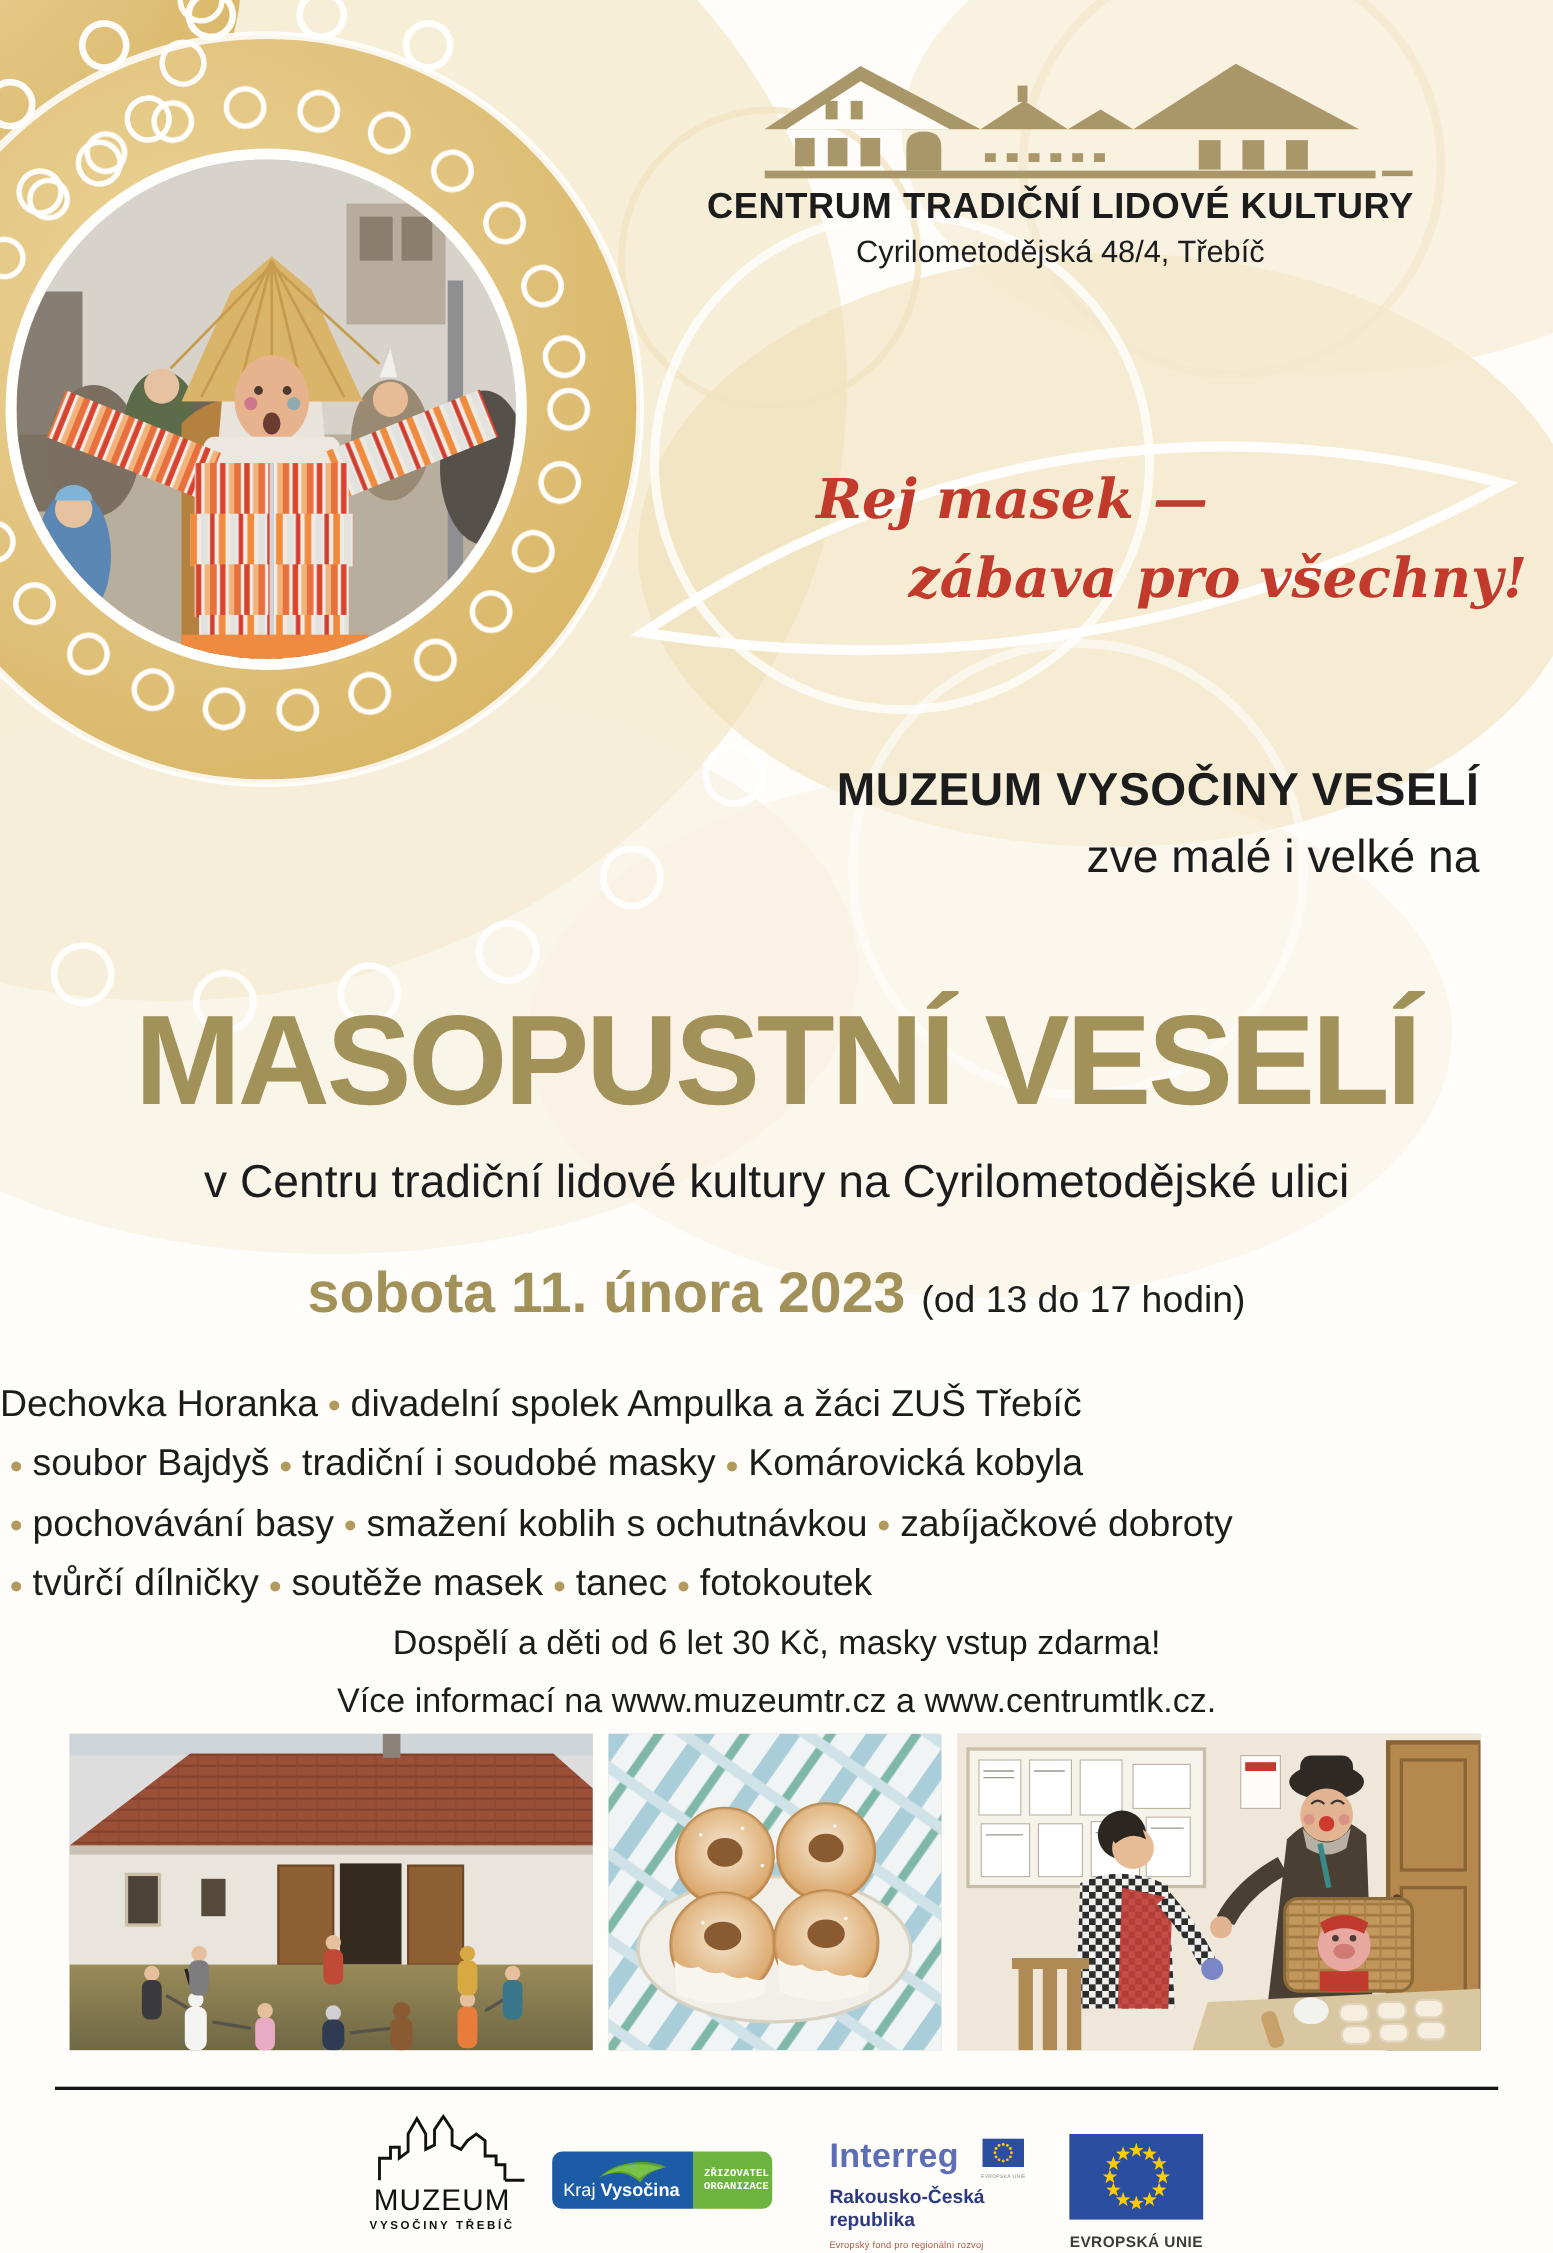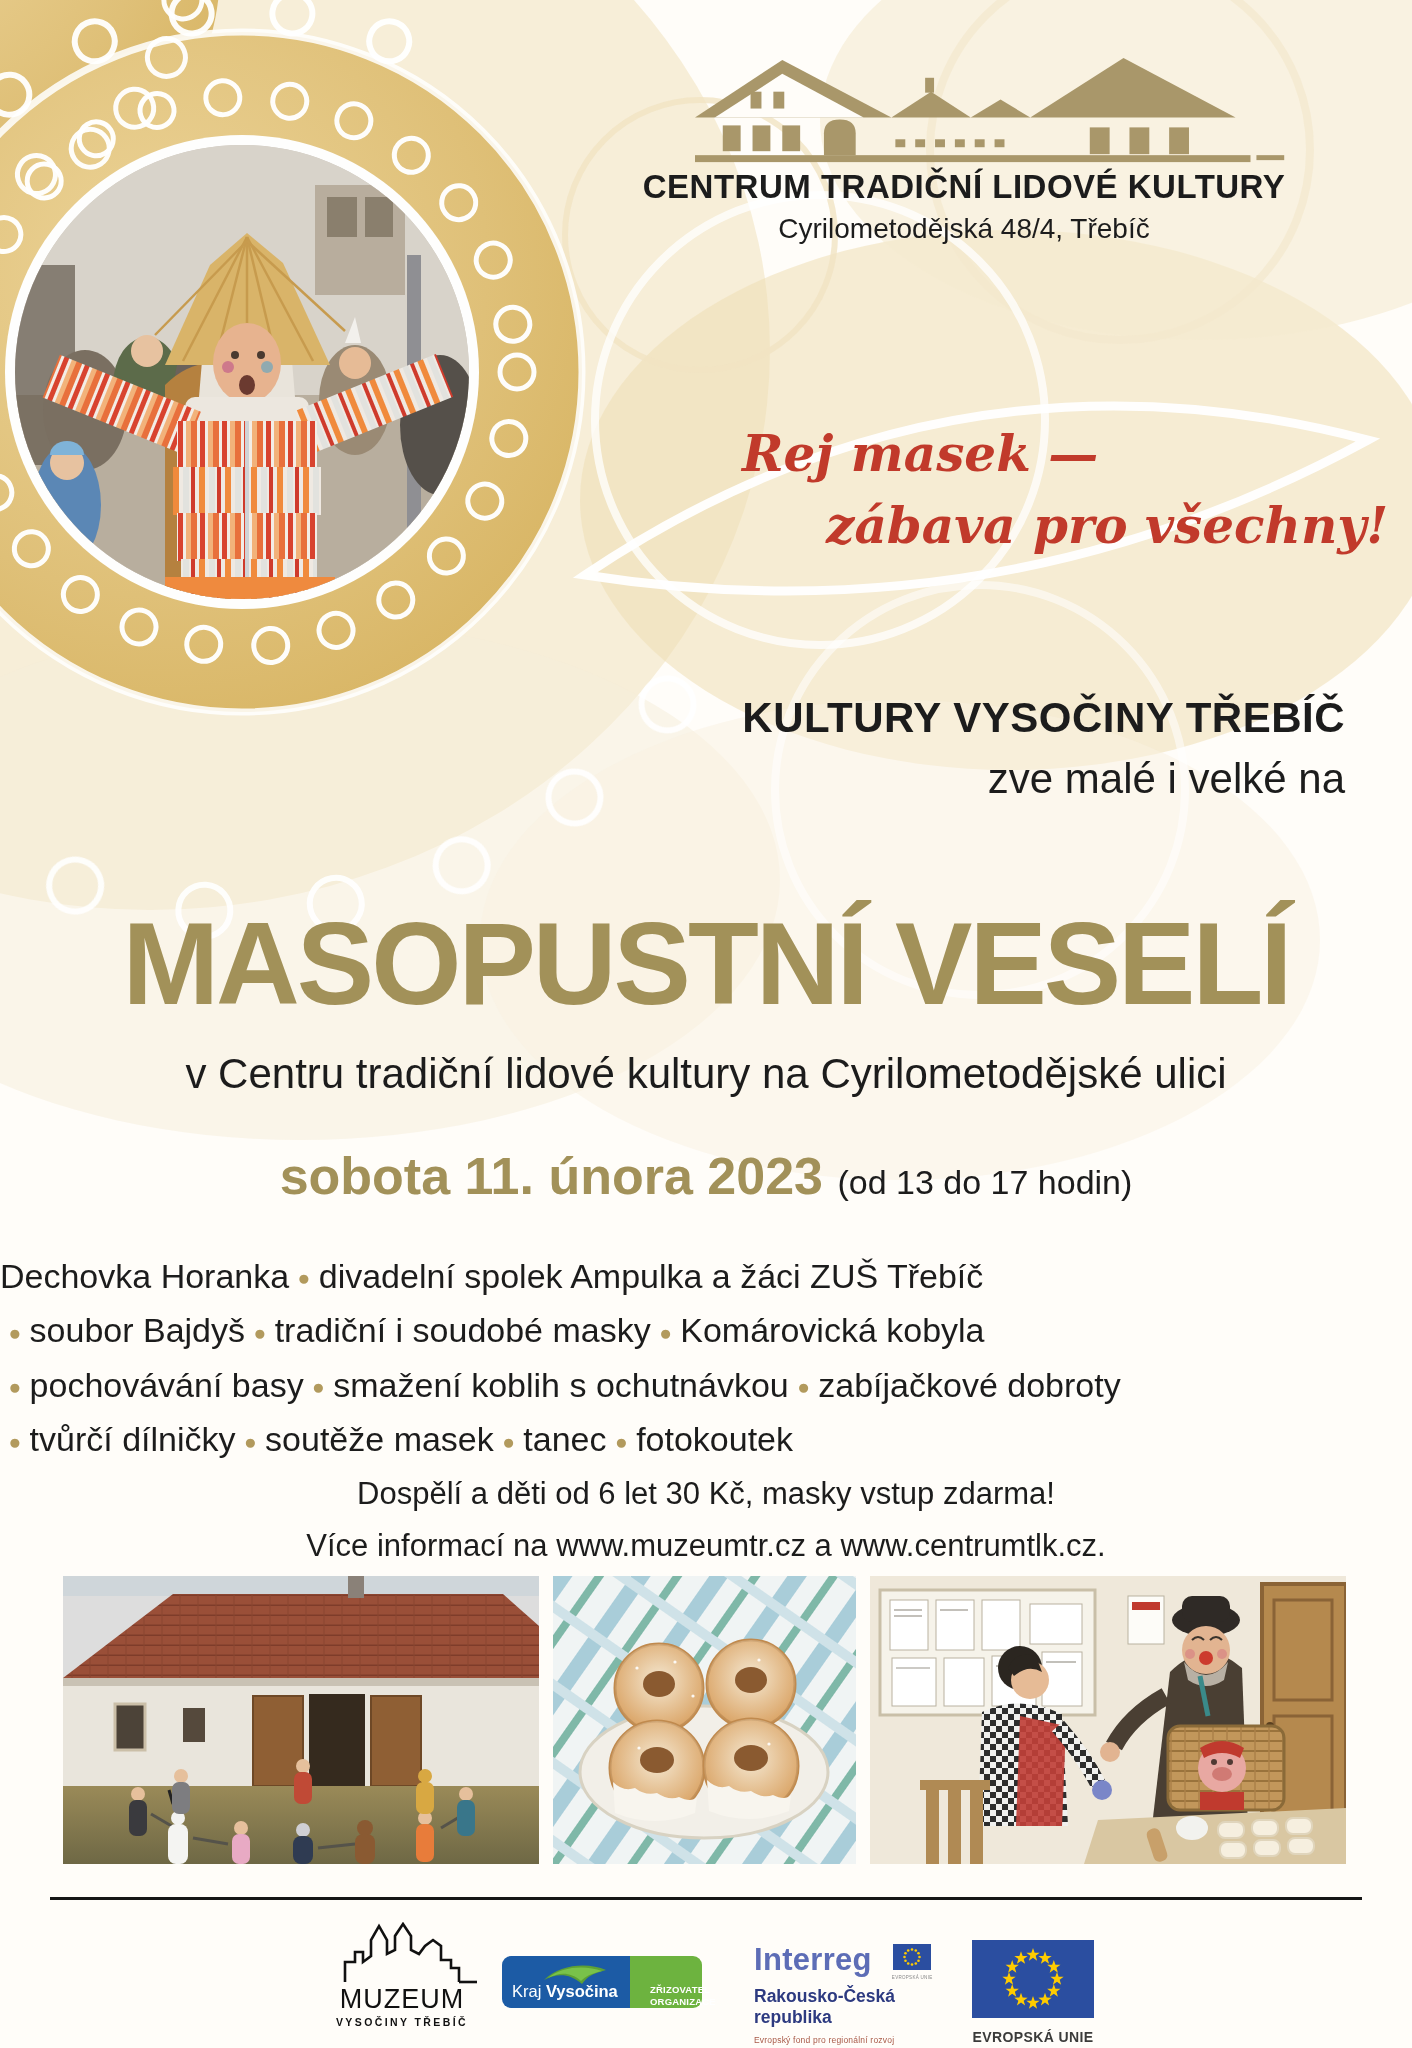--- a/index.html
+++ b/index.html
@@ -61,21 +61,21 @@
   .logo{position:absolute;z-index:3;}
   .muzeum-logo{left:327px;top:1922px;width:150px;text-align:center;color:#111;}
   .muzeum-line1{font-size:27px;font-weight:400;letter-spacing:1px;line-height:1;margin-top:-2px;}
   .muzeum-line2{font-size:10.5px;font-weight:700;letter-spacing:2.4px;margin-top:3px;}
 
   .kraj-logo{left:502px;top:1956px;display:flex;height:52px;filter:drop-shadow(0 0 0 transparent);}
   .kraj-blue{width:128px;background:var(--kraj-blue,#1c5ba5);border-radius:9px 0 0 9px;position:relative;}
   .kraj-name{position:absolute;left:10px;bottom:7px;color:#fff;font-size:16.5px;white-space:nowrap;}
   .kraj-name b{font-weight:700;}
   .kraj-green{width:72px;background:var(--kraj-green,#6db33f);border-radius:0 9px 9px 0;
-    display:flex;flex-direction:column;justify-content:flex-end;padding-left:20px;box-sizing:border-box;}
+    display:flex;flex-direction:column;justify-content:center;padding-left:10px;box-sizing:border-box;font-family:Liberation Mono, monospace;}
   .kraj-tag{color:#fff;font-size:9.5px;font-weight:700;line-height:12px;letter-spacing:.2px;}
 
   .interreg-logo{left:754px;top:1944px;width:210px;}
   .interreg-row1{display:flex;align-items:flex-start;gap:20px;}
   .interreg-brand{font-size:31px;font-weight:700;color:var(--interreg-blue,#5d6db6);letter-spacing:.3px;line-height:1;}
   .interreg-flag-wrap{text-align:center;}
   .interreg-flag-caption{font-size:4.5px;color:#888;letter-spacing:.3px;margin-top:1px;}
   .interreg-program{font-size:17.5px;font-weight:600;color:var(--interreg-navy,#2d3a80);margin-top:6px;}
   .interreg-fund{font-size:8.5px;color:var(--erdf-red,#a85a48);margin-top:7px;letter-spacing:.2px;}
 
@@ -373,21 +373,21 @@
       <rect x="166" y="414" width="136" height="40" fill="url(#fringeB)"></rect>
       <rect x="230" y="276" width="4" height="178" fill="#cfd3d6"></rect>
       <rect x="150" y="432" width="170" height="22" fill="#ef8a3e"></rect>
     </svg>
   </div>
 
   <div class="script-line l1">Rej masek —</div>
   <div class="script-line l2">zábava pro všechny!</div>
 
   <div class="invite">
-    <div class="museum">KULTURY VYSOČINY TŘEBÍČ</div>
+    <div class="museum">MUZEUM VYSOČINY VESELÍ</div>
     <div class="zve">zve malé i velké na</div>
   </div>
 
   <h1 class="title">MASOPUSTNÍ VESELÍ</h1>
   <div class="subtitle">v Centru tradiční lidové kultury na Cyrilometodějské ulici</div>
 
   <div class="dateline">
     <span class="date">sobota 11. února 2023</span>
     <span class="time">(od 13 do 17 hodin)</span>
   </div>

